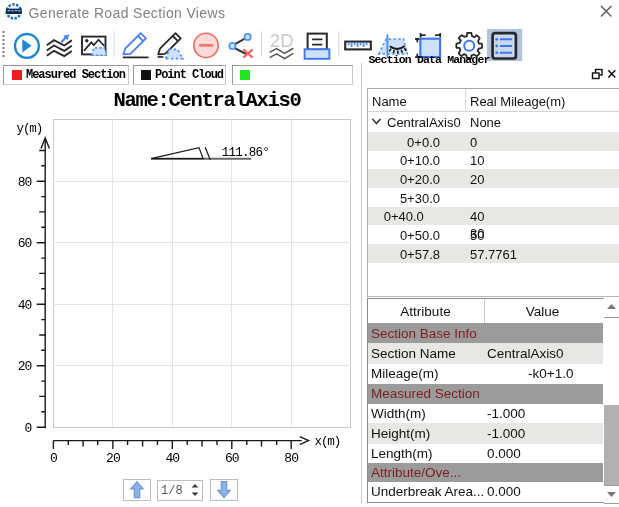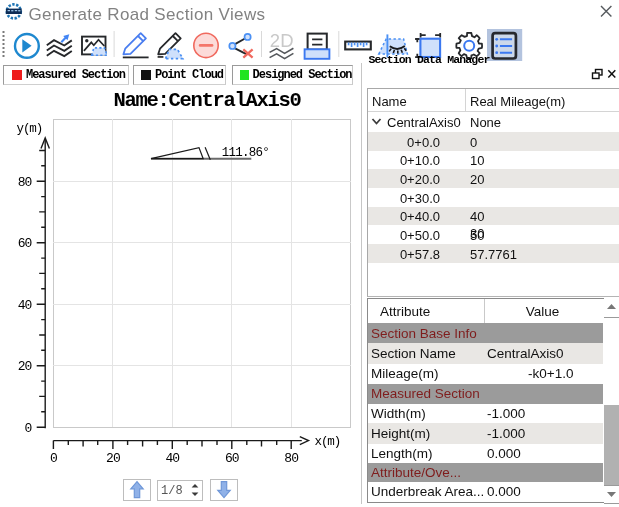--- a/index.html
+++ b/index.html
@@ -17,21 +17,21 @@
 <body>
 
 <svg class="abs" style="left:0;top:0" width="30" height="24" viewBox="0 0 30 24">
   <circle cx="13.8" cy="11.4" r="7" fill="none" stroke="#2176b5" stroke-width="2.6" stroke-dasharray="2.4,1.5"></circle>
   <rect x="5.9" y="8.6" width="15.8" height="5.4" fill="#0d2c55"></rect>
   <rect x="7.6" y="10" width="2.4" height="1.2" fill="#9fc6e8"></rect>
   <rect x="11.2" y="10" width="2.2" height="1.4" fill="#8fb8dd"></rect>
   <rect x="14.8" y="10" width="2.4" height="1.2" fill="#9fc6e8"></rect>
   <rect x="18.2" y="10" width="2.2" height="1.4" fill="#8fb8dd"></rect>
 </svg>
-<div class="abs" style="left:28.5px;top:4.5px;font-size:17px;color:#828282;letter-spacing:0.35px;">Generate Road Section Views</div>
+<div class="abs" style="left:28.5px;top:4.5px;font-size:14px;color:#828282;letter-spacing:0.35px;">Generate Road Section Views</div>
 <svg class="abs" style="left:598px;top:3px" width="18" height="18" viewBox="0 0 18 18">
   <path d="M3,3 L13.4,13.4 M13.4,3 L3,13.4" stroke="#565a5e" stroke-width="1.4" fill="none"></path>
 </svg>
 
 <svg class="abs" style="left:0;top:0" width="545" height="64" viewBox="0 0 545 64">
 
   <g fill="#7a7a7a">
     <rect x="2.5" y="31" width="2" height="2"></rect>
       <rect x="2.5" y="35" width="2" height="2"></rect>
       <rect x="2.5" y="39" width="2" height="2"></rect>
@@ -143,21 +143,20 @@
 <div class="tab" style="left:3px;width:124px;">
     <span class="sw" style="background:#ee1c1c;margin-left:8px;"></span>
     <span class="tabtxt">Measured Section</span>
   </div>
 <div class="tab" style="left:133px;width:91px;">
     <span class="sw" style="background:#111;margin-left:7px;"></span>
     <span class="tabtxt">Point Cloud</span>
   </div>
 <div class="tab" style="left:232px;width:118.5px;">
     <span class="sw" style="background:#21e421;margin-left:7px;"></span>
-    <span class="tabtxt">Designed Section</span>
   </div>
 
 <svg class="abs" style="left:0;top:0" width="360" height="507" viewBox="0 0 360 507">
   <text x="207" y="105.8" text-anchor="middle" font-family="Liberation Mono,monospace" font-size="20.5" font-weight="700" letter-spacing="-1.3" fill="#000">Name:CentralAxis0</text>
 
   <rect x="53.4" y="119" width="297.2" height="308.3" fill="none" stroke="#c9c9c9" stroke-width="1" shape-rendering="crispEdges"></rect>
   <g stroke="#e4e4e4" stroke-width="1" fill="none" shape-rendering="crispEdges">
     <path d="M112.9,119 V427.3 M172.3,119 V427.3 M231.8,119 V427.3 M291.2,119 V427.3"></path>
     <path d="M53.4,181.2 H350.6 M53.4,242.7 H350.6 M53.4,304.2 H350.6 M53.4,365.7 H350.6"></path>
   </g>
@@ -247,42 +246,42 @@
 <div class="trow" style="top:153.2px;">
     <span style="position:absolute;left:0;width:72.5px;text-align:right;">0+10.0</span>
     <span style="position:absolute;left:102.5px;">10</span>
   </div>
 <div class="trow" style="top:169.4px;height:18.7px;background:#e9e7e4;"></div>
 <div class="trow" style="top:171.9px;">
     <span style="position:absolute;left:0;width:72.5px;text-align:right;">0+20.0</span>
     <span style="position:absolute;left:102.5px;">20</span>
   </div>
 <div class="trow" style="top:190.6px;">
-    <span style="position:absolute;left:0;width:72.5px;text-align:right;">0+30.0</span>
+    <span style="position:absolute;left:0;width:72.5px;text-align:right;">5+30.0</span>
     <span style="position:absolute;left:102.5px;margin-top:35px;">30</span>
   </div>
 <div class="trow" style="top:206.8px;height:18.7px;background:#e9e7e4;"></div>
 <div class="trow" style="top:209.3px;">
-    <span style="position:absolute;left:0;width:72.5px;text-align:right;">0+40.0</span>
+    <span style="position:absolute;left:0;width:72.5px;text-align:center;">0+40.0</span>
     <span style="position:absolute;left:102.5px;">40</span>
   </div>
 <div class="trow" style="top:228px;">
     <span style="position:absolute;left:0;width:72.5px;text-align:right;">0+50.0</span>
     <span style="position:absolute;left:102.5px;">50</span>
   </div>
 <div class="trow" style="top:244.2px;height:18.7px;background:#e9e7e4;"></div>
 <div class="trow" style="top:246.7px;">
     <span style="position:absolute;left:0;width:72.5px;text-align:right;">0+57.8</span>
     <span style="position:absolute;left:102.5px;text-align:right;">57.7761</span>
   </div>
 
 <div class="abs" style="left:367px;top:297.5px;width:236px;height:203.5px;border:1px solid #8a8a8a;background:#fff;"></div>
 <div class="abs" style="left:483.5px;top:298.5px;width:1px;height:24.5px;background:#c9c9c9;"></div>
 <div class="arow" style="top:304px;width:235px;">
-    <span style="position:absolute;left:12px;width:115px;">Attribute</span>
+    <span style="position:absolute;left:0;width:115px;text-align:center;">Attribute</span>
     <span style="position:absolute;left:115px;width:119px;text-align:center;">Value</span>
   </div>
 <div class="arow band" style="top:323px;height:20px;">
     <span style="position:absolute;left:3px;top:2.5px;">Section Base Info</span>
   </div>
 <div class="arow" style="top:343px;height:20.5px;background:#e9e7e4;">
     <span style="position:absolute;left:3px;top:2.5px;">Section Name</span>
     <span style="position:absolute;left:119px;top:2.5px;">CentralAxis0</span>
   </div>
 <div class="arow" style="top:363.5px;height:20.5px;">

